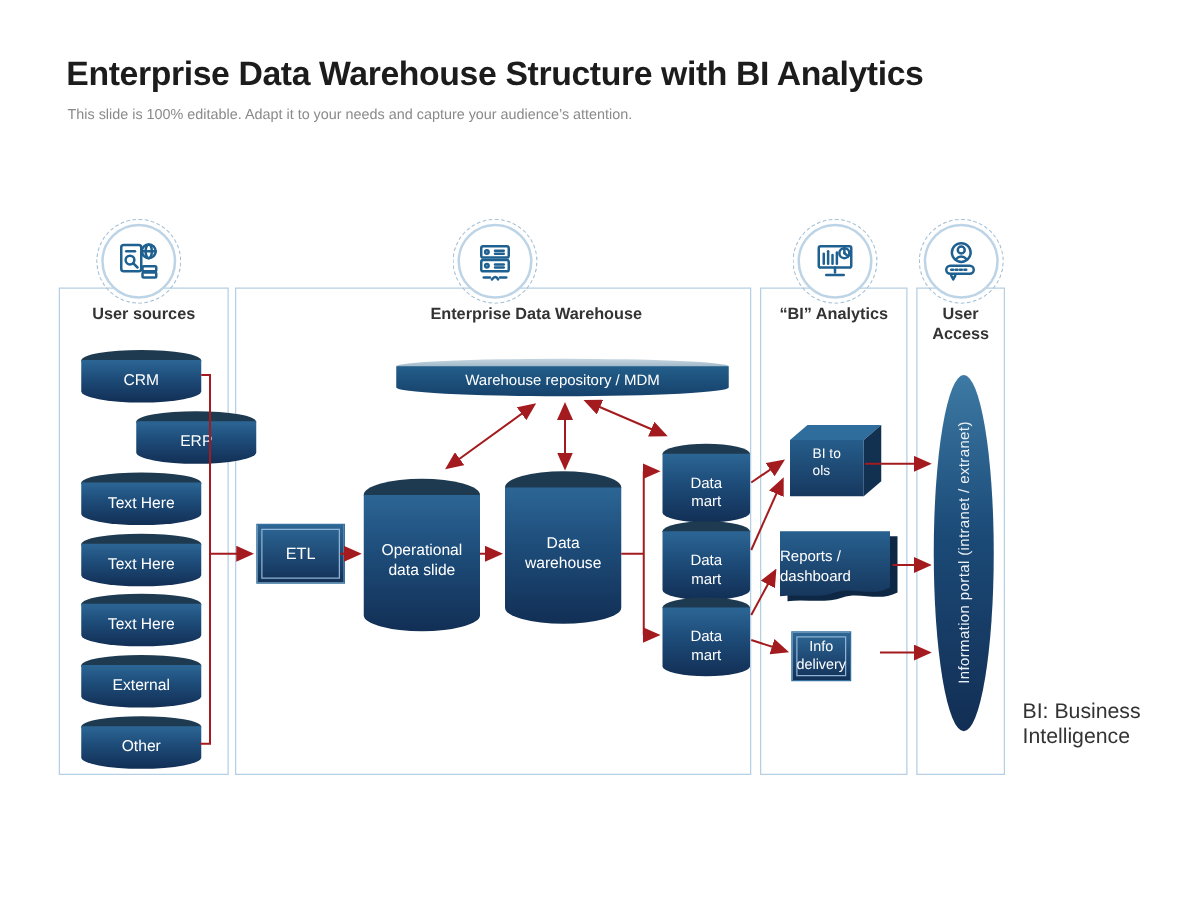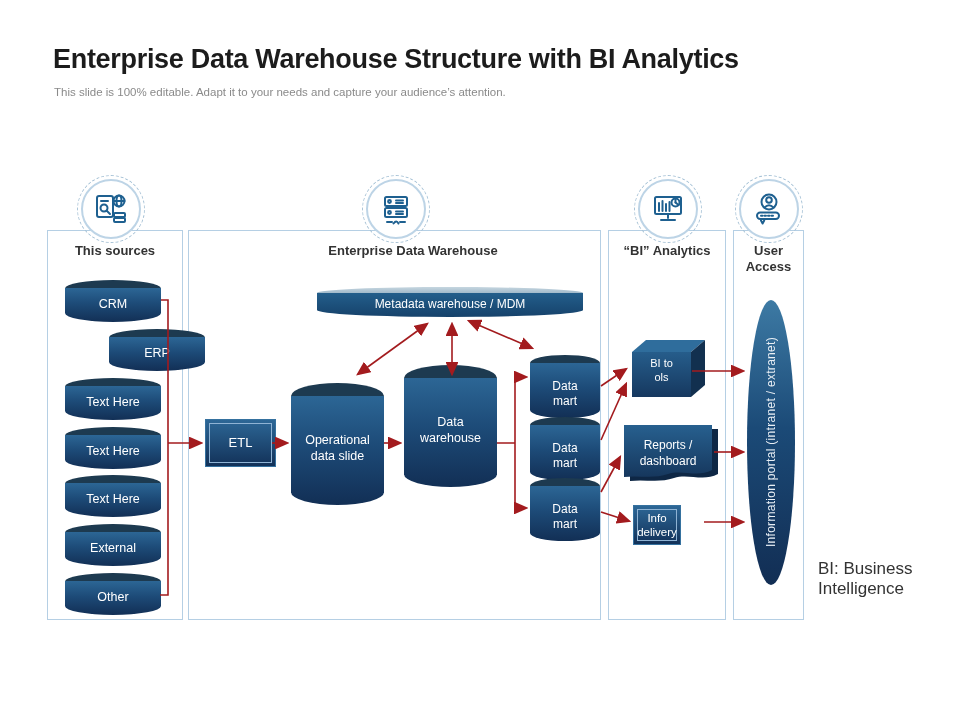--- a/index.html
+++ b/index.html
@@ -53,21 +53,21 @@
   
   .proc-box{position:absolute;box-sizing:border-box;z-index:2;
             background:linear-gradient(180deg,#2d6796,#123158);border:1px solid #35719f;
             display:flex;align-items:center;justify-content:center;color:#fff;}
   .proc-box .inner{position:absolute;inset:3px;border:1px solid #8fb3d4;}
   .box-label{position:relative;text-align:center;line-height:1.25;z-index:1;}
 
   #etl-box{left:205px;top:419px;width:71px;height:48px;font-size:13px;}
   #info-box{left:633px;top:505px;width:48px;height:40px;font-size:11.5px;}
 
-  .shape-label{position:absolute;color:#fff;text-align:center;line-height:1.3;z-index:3;}
+  .shape-label{position:absolute;color:#fff;line-height:1.3;z-index:3;}
 
   
   #portal{position:absolute;left:747px;top:300px;width:48px;height:285px;border-radius:50%;
           background:linear-gradient(180deg,#3d7aa4 0%,#1b4a77 45%,#122e54 100%);z-index:2;
           display:flex;align-items:center;justify-content:center;}
   #portal span{writing-mode:vertical-rl;transform:rotate(180deg);font-size:12px;color:#e9eff5;
           white-space:nowrap;letter-spacing:0.3px;}
 
   .footnote{position:absolute;left:818px;top:559px;font-size:17px;color:#333;}
 
@@ -80,22 +80,22 @@
 <div id="slide">
 
   <div class="title">Enterprise Data Warehouse Structure with BI Analytics</div>
   <div class="subtitle">This slide is 100% editable. Adapt it to your needs and capture your audience’s attention.</div>
 
   <div class="panel" style="left:47px;width:136px;"></div>
   <div class="panel" style="left:188px;width:413px;"></div>
   <div class="panel" style="left:608px;width:118px;"></div>
   <div class="panel" style="left:733px;width:71px;"></div>
 
-  <div class="panel-title" style="left:47px;width:136px;">This sources</div>
-  <div class="panel-title" style="left:188px;width:366px;padding-left:42px;">Enterprise Data Warehouse</div>
+  <div class="panel-title" style="left:47px;width:136px;">User sources</div>
+  <div class="panel-title" style="left:204px;width:366px;padding-left:42px;">Enterprise Data Warehouse</div>
   <div class="panel-title" style="left:608px;width:118px;">“BI” Analytics</div>
   <div class="panel-title" style="left:738px;width:61px;">User Access</div>
 
   <div class="badge" style="left:77px;">
     <div class="badge-inner">
       <svg class="icon-svg" width="36" height="36" viewBox="0 0 36 36">
         <rect x="4" y="5" width="16" height="21" rx="2"></rect>
         <line x1="8" y1="10" x2="15" y2="10"></line>
         <circle cx="11" cy="17" r="3.5"></circle>
         <line x1="13.5" y1="19.5" x2="17" y2="23"></line>
@@ -185,36 +185,36 @@
   </div>
   <div class="cyl cyl-sm" style="left:65px;top:573px;">
     <div class="cyl-top"></div>
       <div class="cyl-body"></div>
     <div class="cyl-label">Other</div>
   </div>
 
   <div class="cyl cyl-wide" style="left:317px;top:287px;">
     <div class="cyl-top"></div>
       <div class="cyl-body"></div>
-    <div class="cyl-label">Metadata warehouse / MDM</div>
+    <div class="cyl-label">Warehouse repository / MDM</div>
   </div>
 
   <div class="proc-box" id="etl-box">
     <div class="inner"></div>
     <div class="box-label">ETL</div>
   </div>
 
   <div class="cyl cyl-lg" style="left:291px;top:383px;">
     <div class="cyl-top"></div>
       <div class="cyl-body"></div>
     <div class="cyl-label">
         <span class="w82">Operational data slide</span>
       </div>
   </div>
-  <div class="cyl cyl-lg" style="left:404px;top:365px;">
+  <div class="cyl cyl-lg" style="left:404px;top:377px;">
     <div class="cyl-top"></div>
       <div class="cyl-body"></div>
     <div class="cyl-label">
         <span class="w72">Data warehouse</span>
       </div>
   </div>
 
   <div class="cyl cyl-md" style="left:530px;top:355px;">
     <div class="cyl-top"></div>
       <div class="cyl-body"></div>

